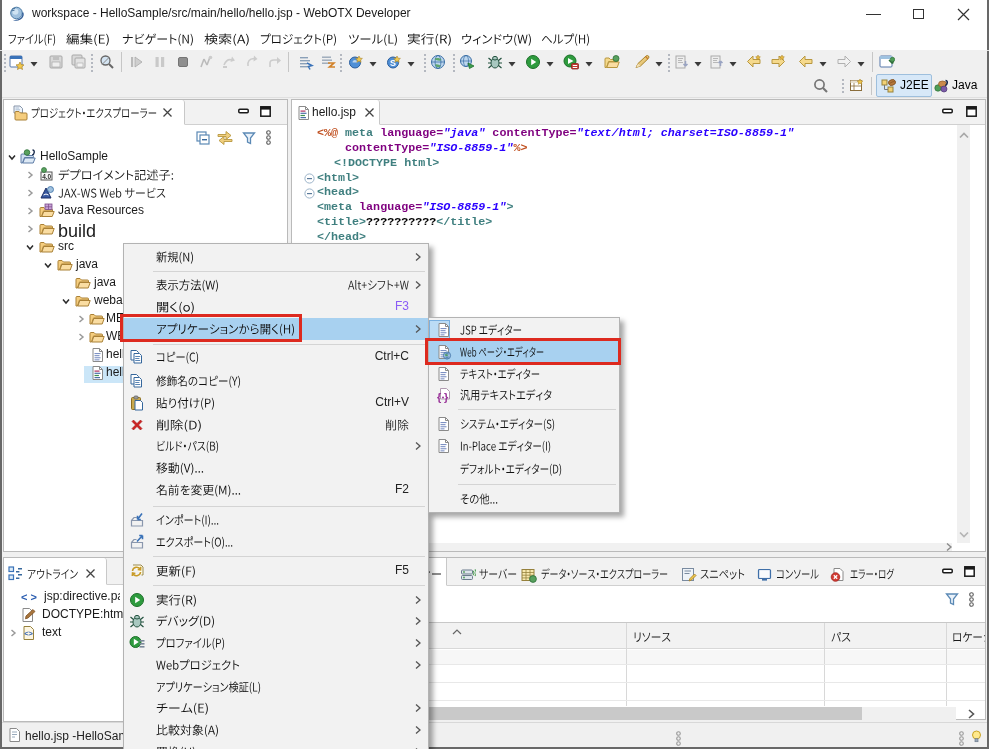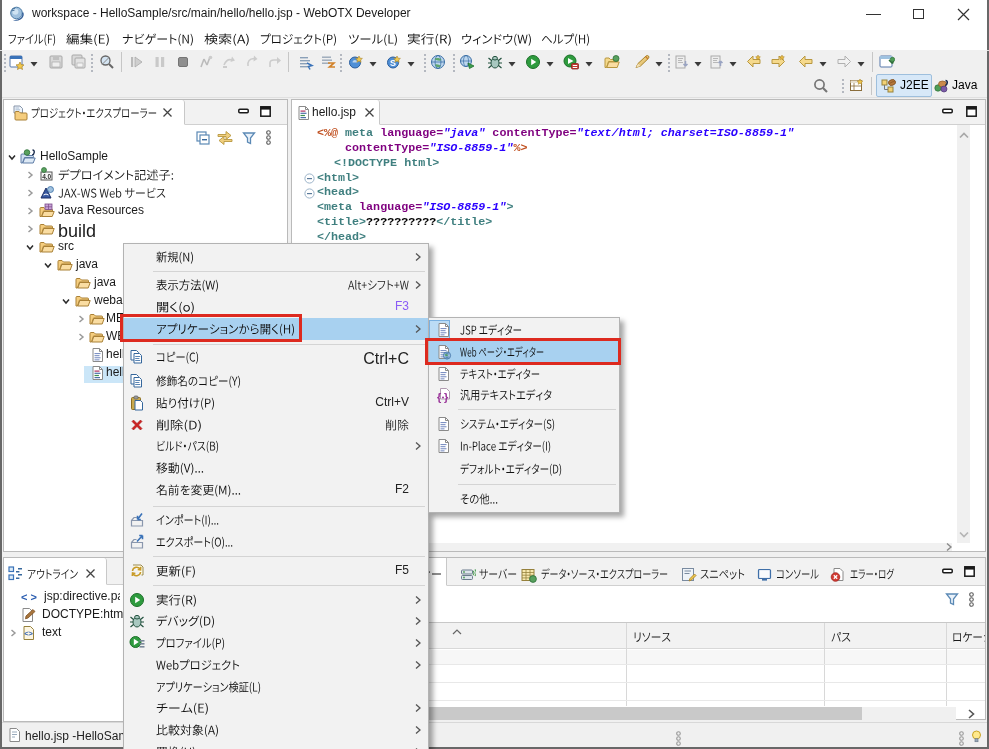--- a/index.html
+++ b/index.html
@@ -1027,21 +1027,21 @@
 <svg class="jt" style="left:156px;top:349px;fill:#111;z-index:52;" width="44" height="16" viewBox="0 0 44 16">
     <g transform="translate(0,12.5) scale(0.8610,1)">
       <use href="#g64" x="0"></use>
       <use href="#g84" x="11.4"></use>
       <use href="#g13" x="22.6"></use>
       <use href="#g4" x="34.4"></use>
       <use href="#g85" x="38.4"></use>
       <use href="#g6" x="46"></use>
     </g>
   </svg>
-<div class="lt" style="left:0px;top:349px;font-size:16px;color:#222;font-family:'Liberation Sans',sans-serif;font-weight:normal;z-index:52;left:auto;right:580px">Ctrl+C</div>
+<div class="lt" style="left:0px;top:349px;font-size:12px;color:#222;font-family:'Liberation Sans',sans-serif;font-weight:normal;z-index:52;left:auto;right:580px">Ctrl+C</div>
 <svg style="z-index:52;position:absolute;left:129px;top:349px;" width="16" height="16" viewBox="0 0 16 16">
     <path d="M2 1.5 L7.5 1.5 L9.5 3.5 L9.5 11 L2 11 Z" fill="#fff" stroke="#35679c" stroke-width="1"></path>
     <path d="M5 4.5 L10.5 4.5 L12.5 6.5 L12.5 14 L5 14 Z" fill="#fff" stroke="#35679c" stroke-width="1"></path>
     <rect x="6.2" y="7" width="5" height="1" fill="#5b86b5"></rect>
     <rect x="6.2" y="9" width="4.2" height="1" fill="#5b86b5"></rect>
     <rect x="6.2" y="11" width="5" height="1" fill="#5b86b5"></rect>
   </svg>
 <svg class="jt" style="left:156px;top:373px;fill:#111;z-index:52;" width="86" height="16" viewBox="0 0 86 16">
     <g transform="translate(0,12.5) scale(0.8839,1)">
       <use href="#g86" x="0"></use>

